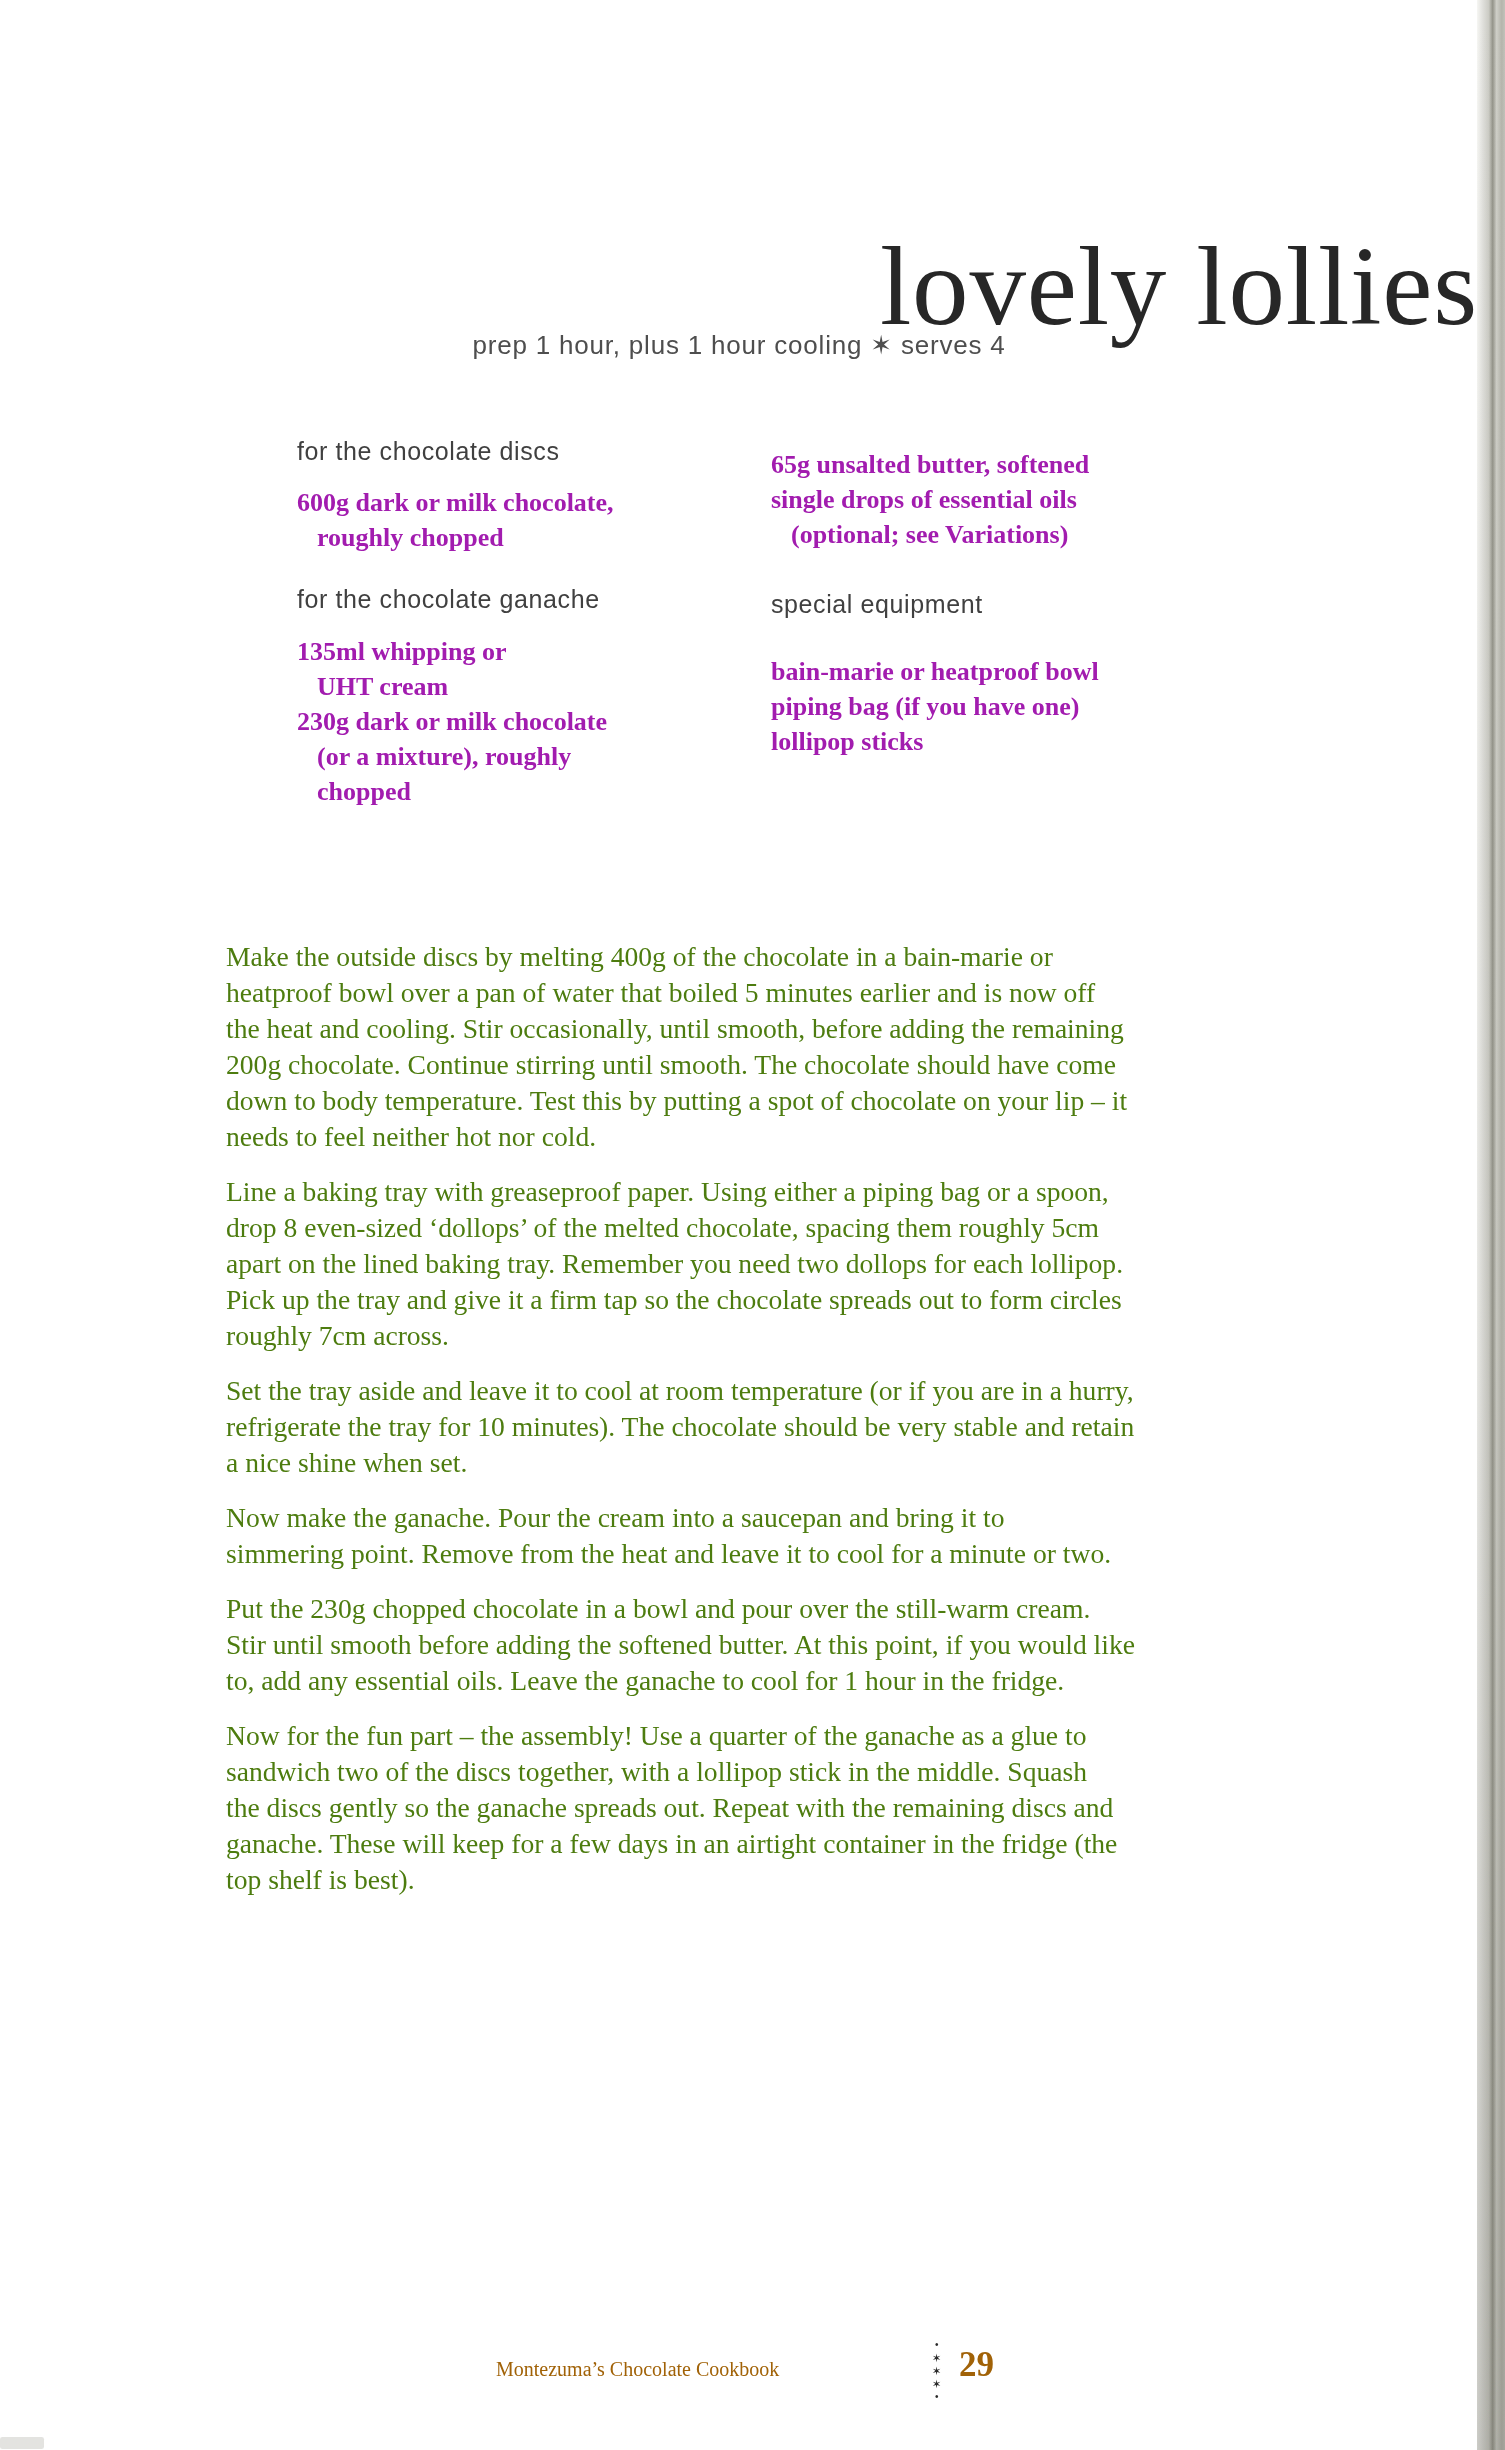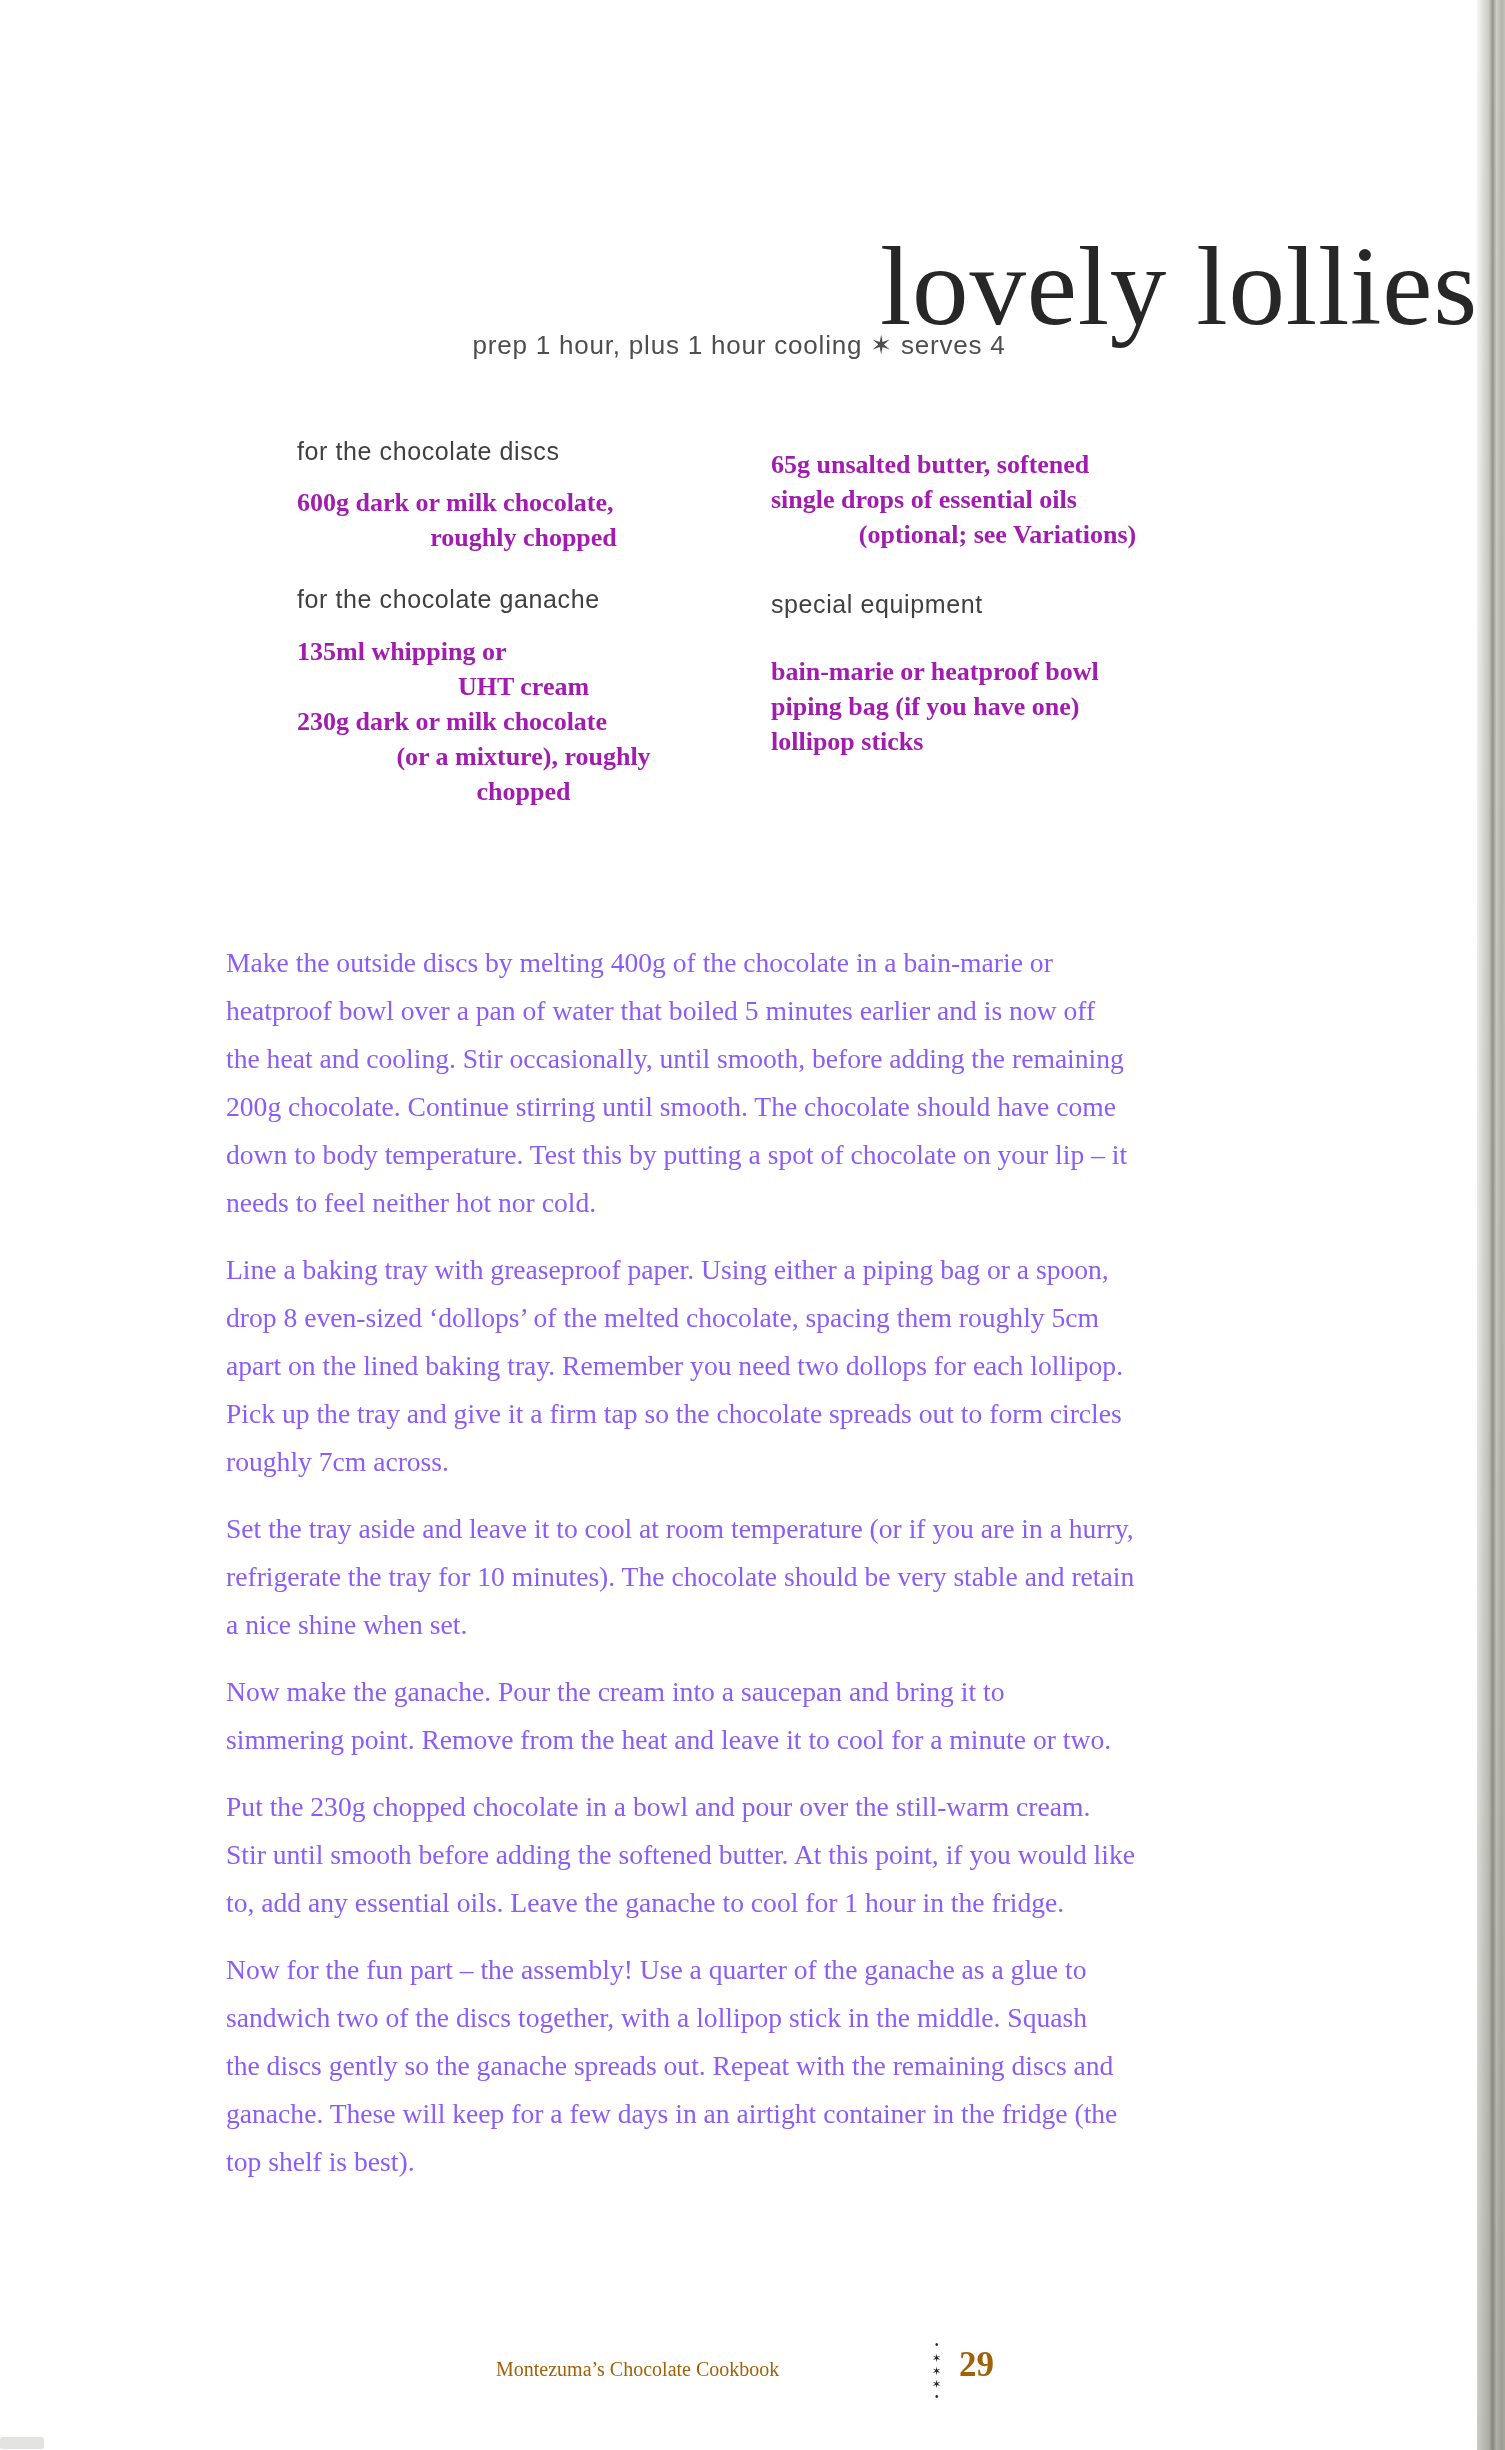--- a/index.html
+++ b/index.html
@@ -69,34 +69,34 @@
   }
   .ing-header.ganache { margin-top: 29px; }
   .ing-header.equipment { margin-top: 37px; margin-bottom: 0; }
 
   .ing-line {
     font-size: 26px;
     line-height: 35px;
     color: #a21caf;
     font-weight: 600;
   }
-  .ing-line.cont { padding-left: 20px; text-align: center; }
+  .ing-line.cont { padding-left: 20px; }
   .eq-group { margin-top: 34px; }
   .eq-group .ing-line { font-weight: 600; }
 
   .method {
     position: absolute;
     left: 226px; top: 939px;
     width: 1095px;
   }
   .body-p {
     margin: 0 0 19px 0;
     font-size: 27.6px;
-    line-height: 48px;
-    color: #8b5cf6;
+    line-height: 36px;
+    color: #4d7c0f;
     white-space: pre-line;
   }
 
   .footer-title {
     position: absolute;
     left: 496px; top: 2354px;
     font-size: 20px;
     line-height: 31px;
     color: #a16207;
     text-align: right;

